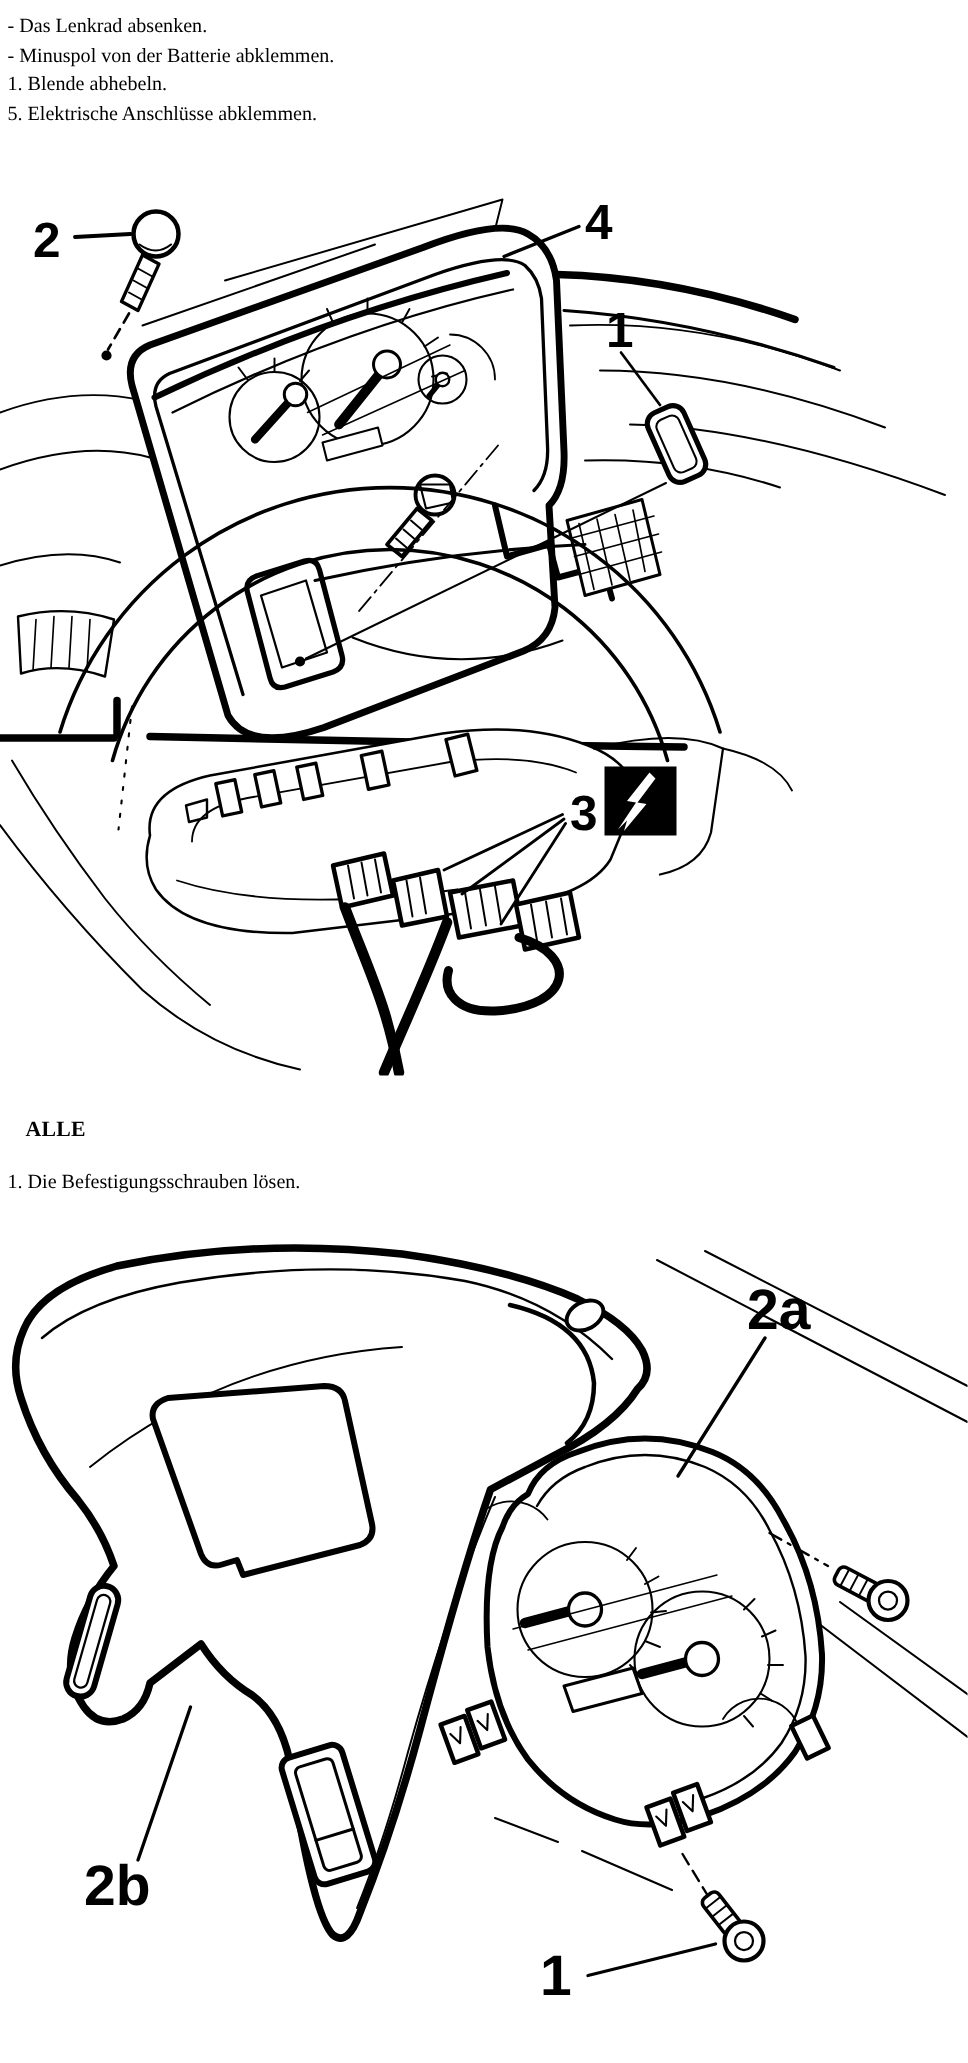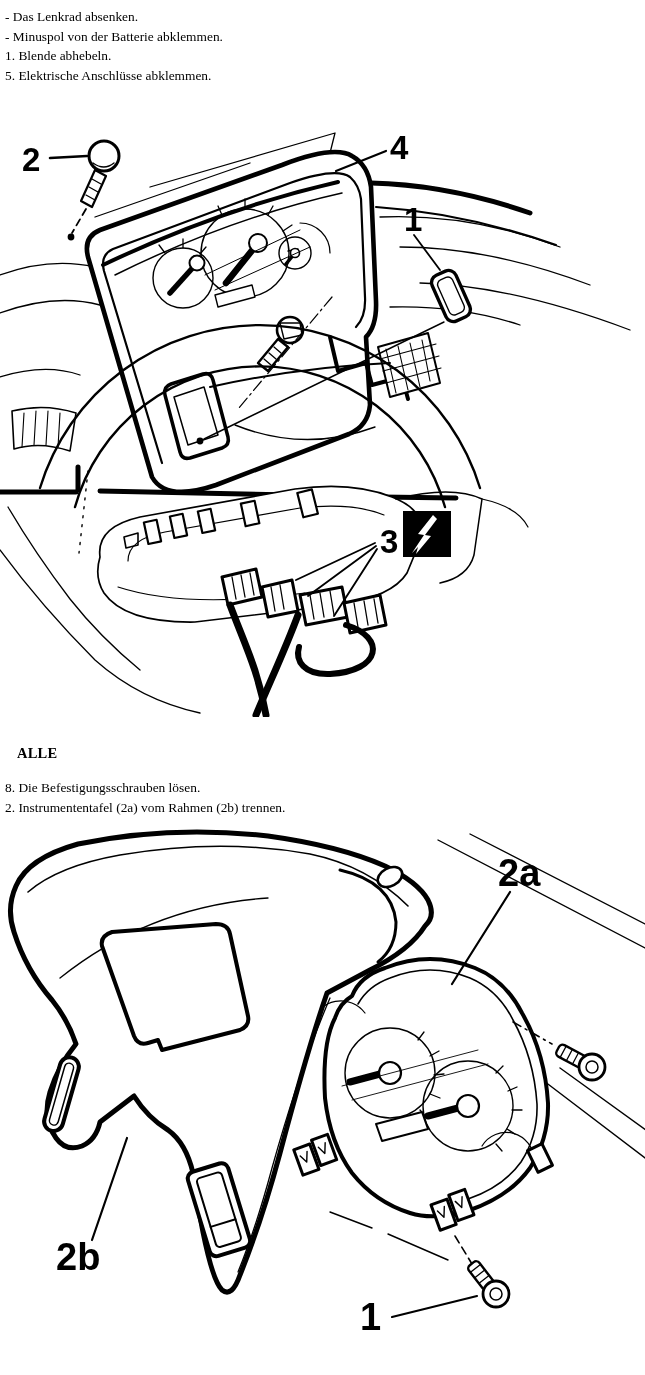--- a/index.html
+++ b/index.html
@@ -162,22 +162,21 @@
   </g>
 
   <g>
     <rect x="403" y="386" width="48" height="46" fill="#000"></rect>
     <path fill="#fff" d="M 433 390 L 418 409 L 424 410 L 412 428 L 418 422 L 416 429 L 431 411 L 425 410 L 437 394 Z"></path>
   </g>
 </svg>
 
 <div class="abs heading" style="top:745px;">ALLE</div>
 <div class="abs textblock" style="top:778px;line-height:20px;">
-  <div>8. Die Befestigungsschrauben lösen.</div>
-  <div>2. Instrumententafel (2a) vom Rahmen (2b) trennen.</div>
+  <div>1. Die Befestigungsschrauben lösen.</div>
 </div>
 
 <svg class="abs" style="top:828px" width="645" height="547" viewBox="0 0 645 547">
 
   <g>
     <path class="ink" stroke-width="1.4" d="M 438 12 L 645 120"></path>
     <path class="ink" stroke-width="1.4" d="M 470 6 L 645 96"></path>
     <path class="ink" stroke-width="1.4" d="M 540 250 L 645 330"></path>
     <path class="ink" stroke-width="1.4" d="M 560 240 L 650 305"></path>
   </g>

